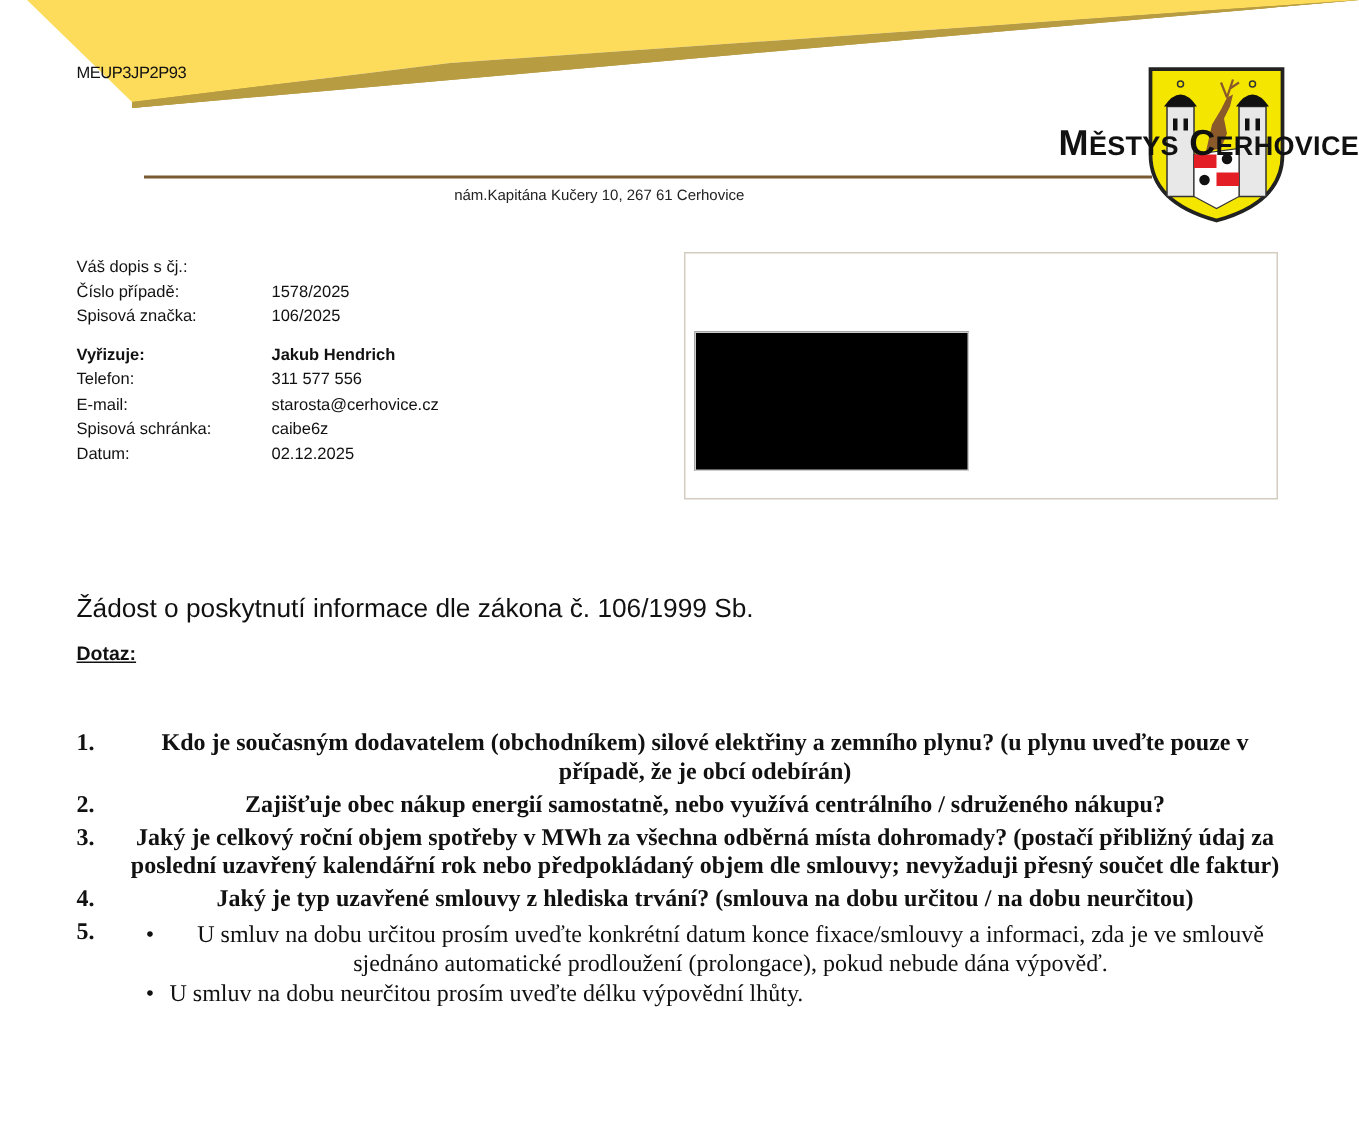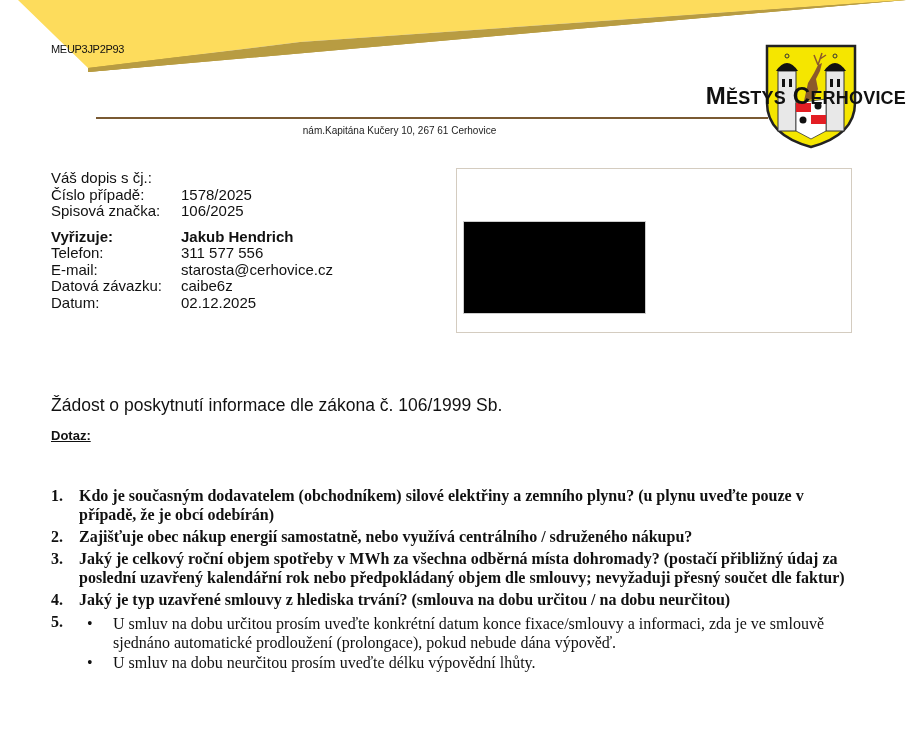--- a/index.html
+++ b/index.html
@@ -56,21 +56,21 @@
       position: absolute;
       left: 0; width: 799px;
       top: 125px;
       text-align: center;
       font-size: 10px;
       color: #222;
     }
     .meta {
       position: absolute;
       left: 51px; top: 170px;
-      font-size: 15px;
+      font-size: 11px;
       line-height: 16.5px;
       color: #111;
     }
     .meta-row {
       display: flex;
     }
     .meta-row .k {
       width: 130px;
     }
     .meta-gap {
@@ -130,20 +130,21 @@
       display: flex;
       font-weight: bold;
       margin-bottom: 3px;
     }
     .q-num {
       width: 28px;
       flex: none;
     }
     .q-text {
       flex: 1;
+      text-align: center;
     }
     .sub-list {
       list-style: none;
       margin: 2px 0 0 0;
       padding: 0;
       font-weight: normal;
     }
     .sub-item {
       display: flex;
       margin-bottom: 1px;
@@ -218,21 +219,21 @@
   </div>
   <div class="meta-row">
     <span class="k">Telefon:</span>
     <span>311 577 556</span>
   </div>
   <div class="meta-row">
     <span class="k">E-mail:</span>
     <span>starosta@cerhovice.cz</span>
   </div>
   <div class="meta-row">
-    <span class="k">Datová závazku:</span>
+    <span class="k">Spisová schránka:</span>
     <span>caibe6z</span>
   </div>
   <div class="meta-row">
     <span class="k">Datum:</span>
     <span>02.12.2025</span>
   </div>
 </div>
 
 <div class="address-box"></div>
 <div class="redaction"></div>

